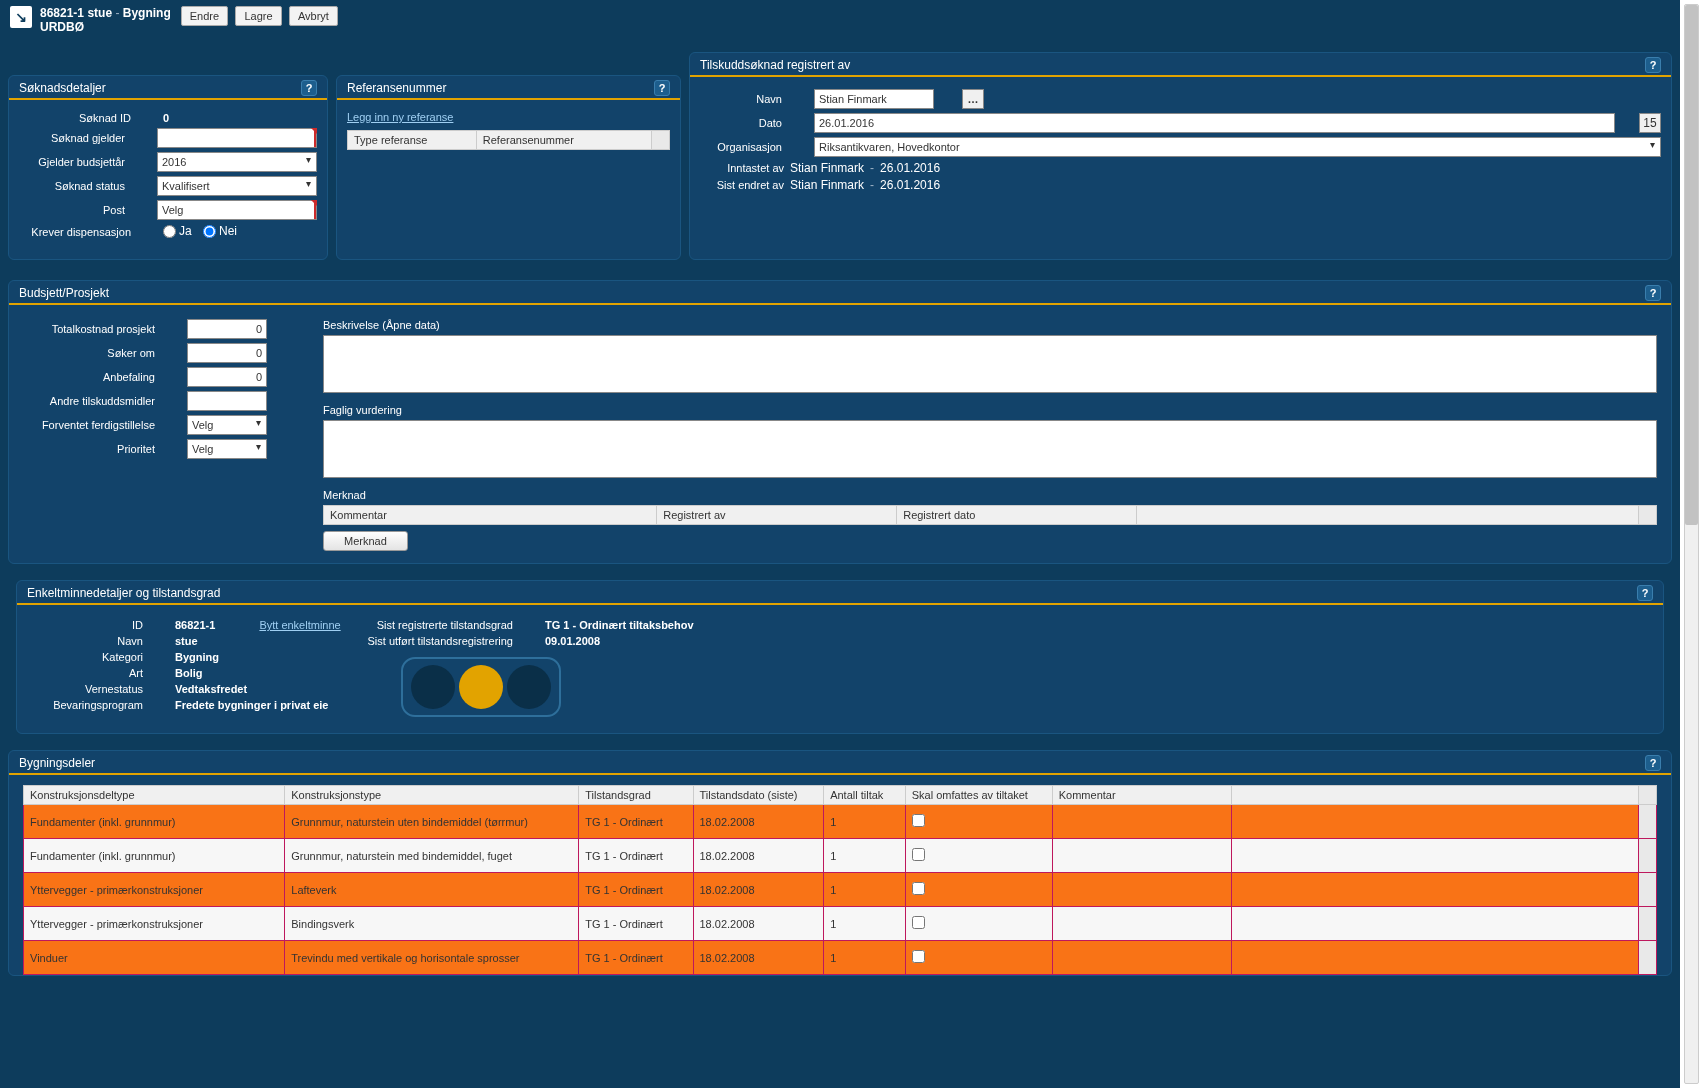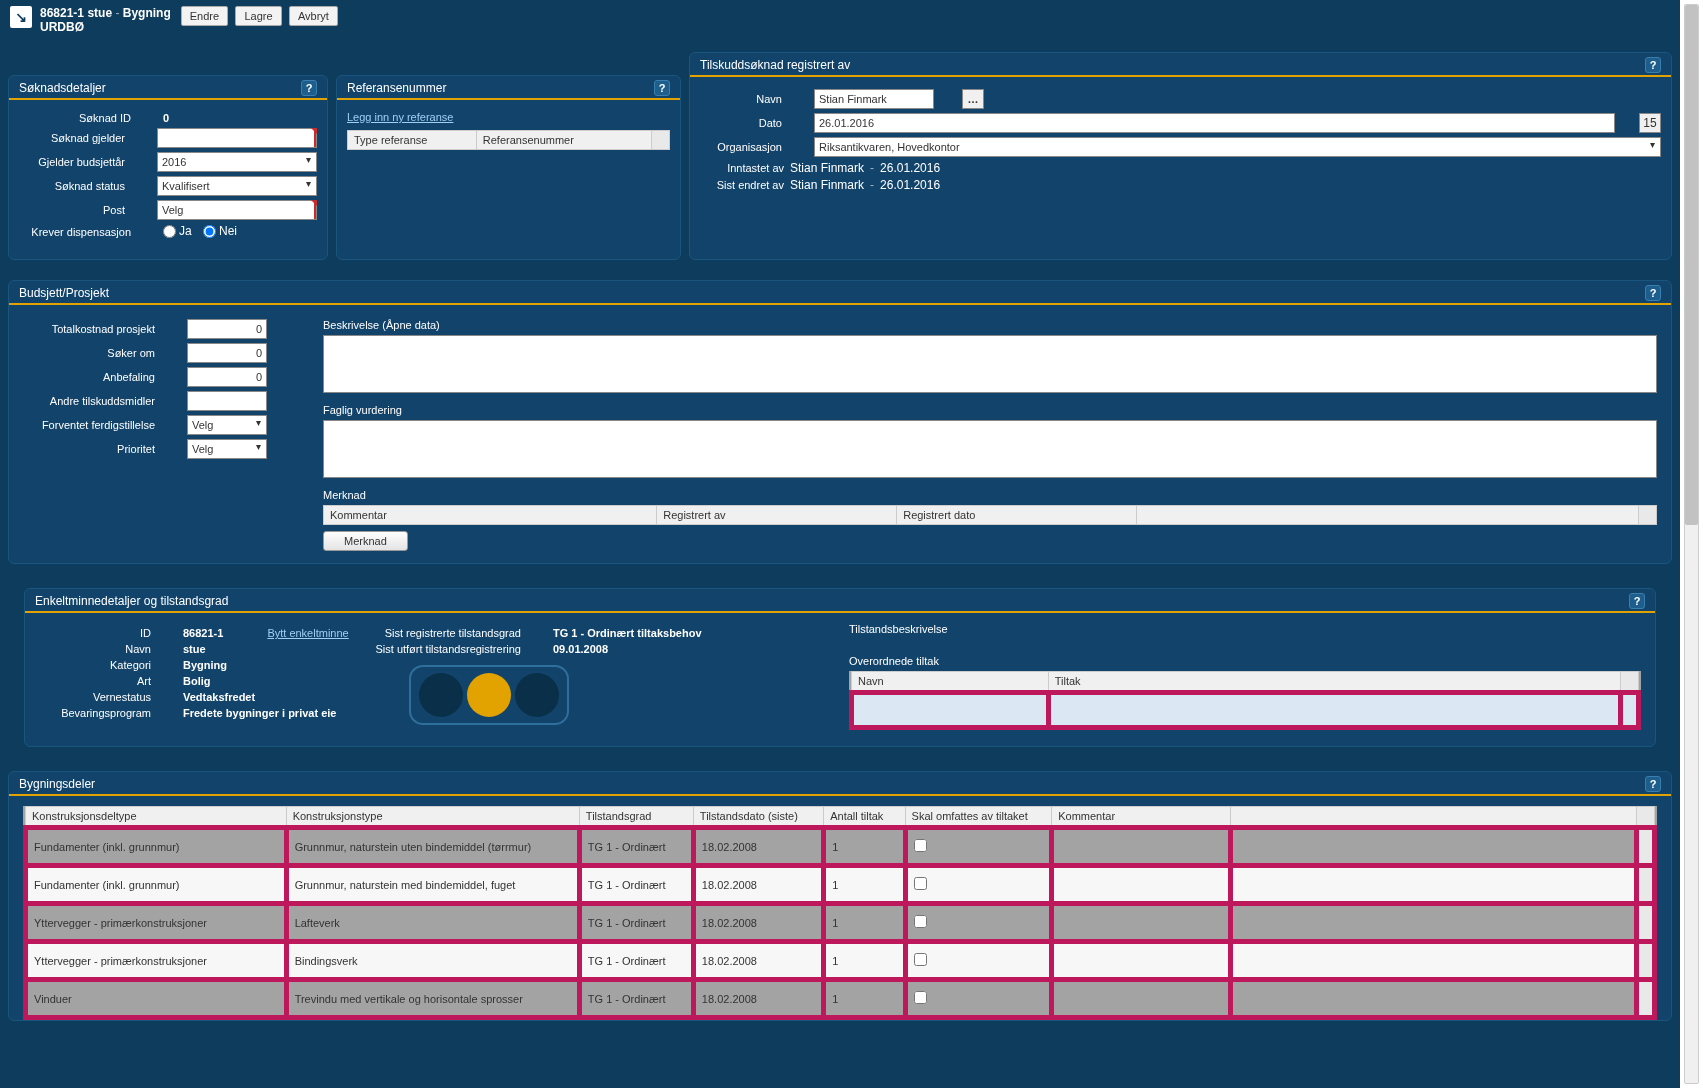--- a/index.html
+++ b/index.html
@@ -44,39 +44,39 @@
   .sel-wrap::after { content:"▾"; position:absolute; right:6px; top:2px; color:#333; font-size:10px; pointer-events:none;}
   .req { box-shadow: inset -2px 0 0 #cc2b2b, inset 0 -0px 0 #cc2b2b; }
   .req-tr { position:relative; }
   .req-tr::after{content:"";position:absolute;top:0;right:0;border-top:6px solid #cc2b2b;border-left:6px solid transparent;}
 
   .radio-lbl{font-size:11px;margin-right:8px;display:inline-flex;align-items:center;}
   .radio-lbl input{margin-right:3px;}
 
   .link { color:#9fcff2; text-decoration:underline; font-size:11px; cursor:pointer;}
 
-  table.grid { width:100%; border-collapse:collapse; background:#a3a3a3; color:#333;}
+  table.grid { width:100%; border-collapse:collapse; background:#f97316; color:#333;}
   table.grid th { background:#f0f0f0; border:1px solid #ccc; font-weight:normal; text-align:left; padding:3px 6px; font-size:11px;}
-  table.grid td { border:5px solid #be185d; padding:9px 6px; font-size:11px;}
+  table.grid td { border:1px solid #be185d; padding:9px 6px; font-size:11px;}
   table.grid tr:nth-child(even) td { background:#f7f7f7;}
   .grid-scroll-th { width:18px; background:#e9e9e9 !important;}
 
   .budget { margin:8px; }
   .budget .panel-title{font-size:13px;}
   .budget-body { display:flex; padding:10px 14px 12px 14px; gap:40px;}
   .bcol1 { width:260px;}
   .bcol1 .flabel{width:140px;}
   .bcol2 { flex:1;}
   .bcol2 .seclabel{font-size:11px;margin:4px 0;}
   textarea.ta { width:100%; background:#fff; border:1px solid #888; resize:none; color:#333;}
   .btn-gray { background:linear-gradient(#fefefe,#e4e4e4); border:1px solid #999; border-radius:3px; padding:3px 20px; color:#333; font-size:11px; cursor:pointer;}
   .ellipsis-btn{height:20px;width:22px;background:#f0f0f0;border:1px solid #888;color:#333;font-weight:bold;cursor:pointer;padding:0;font-size:11px;}
   .cal-btn{height:20px;width:22px;background:#f0f0f0;border:1px solid #888;color:#333;cursor:pointer;font-size:10px;line-height:10px;padding:0;}
 
-  .enkelt { margin:24px;}
+  .enkelt { margin:16px;}
   .enkelt-body{display:flex;padding:10px 14px 16px 14px;}
   .ecol1{width:310px;}
   .ecol1 .flabel{width:120px;}
   .ecol2{width:500px;}
   .ecol2 .flabel{width:180px;}
   .ecol3{flex:1;}
   .traffic { margin-top:10px; border:2px solid #2e6f9b; border-radius:14px; width:160px; height:60px; display:flex; align-items:center; justify-content:space-around; padding:0 6px;}
   .tlight{width:44px;height:44px;border-radius:50%;}
   .tl-off{background:#0a2f48;}
   .tl-on{background:#e2a300;}
@@ -311,38 +311,20 @@
         <div class="frow">
             <div class="flabel">Sist utført tilstandsregistrering</div>
             <div class="fval">09.01.2008</div>
           </div>
         <div style="margin-left:60px" class="traffic">
           <div class="tlight tl-off"></div>
           <div class="tlight tl-on"></div>
           <div class="tlight tl-off"></div>
         </div>
       </div>
-      <div class="ecol3">
-        <div class="seclabel" style="font-size:11px;margin-bottom:20px">Tilstandsbeskrivelse</div>
-        <div class="seclabel" style="font-size:11px;margin-bottom:4px">Overordnede tiltak</div>
-        <table class="grid sm-grid">
-          <tbody>
-              <tr>
-            <th style="width:25%">Navn</th>
-            <th>Tiltak</th>
-            <th class="grid-scroll-th"></th>
-          </tr>
-          <tr class="sel-row">
-                <td>&nbsp;</td>
-                <td></td>
-                <td style="background:#e9e9e9"></td>
-              </tr>
-        </tbody>
-          </table>
-      </div>
     </div>
   </div>
 
   <div class="panel byg">
     <div class="panel-title">
       <span>Bygningsdeler</span>
       <span class="help">?</span>
     </div>
     <div class="byg-body">
       <table class="grid" id="byg-table">

